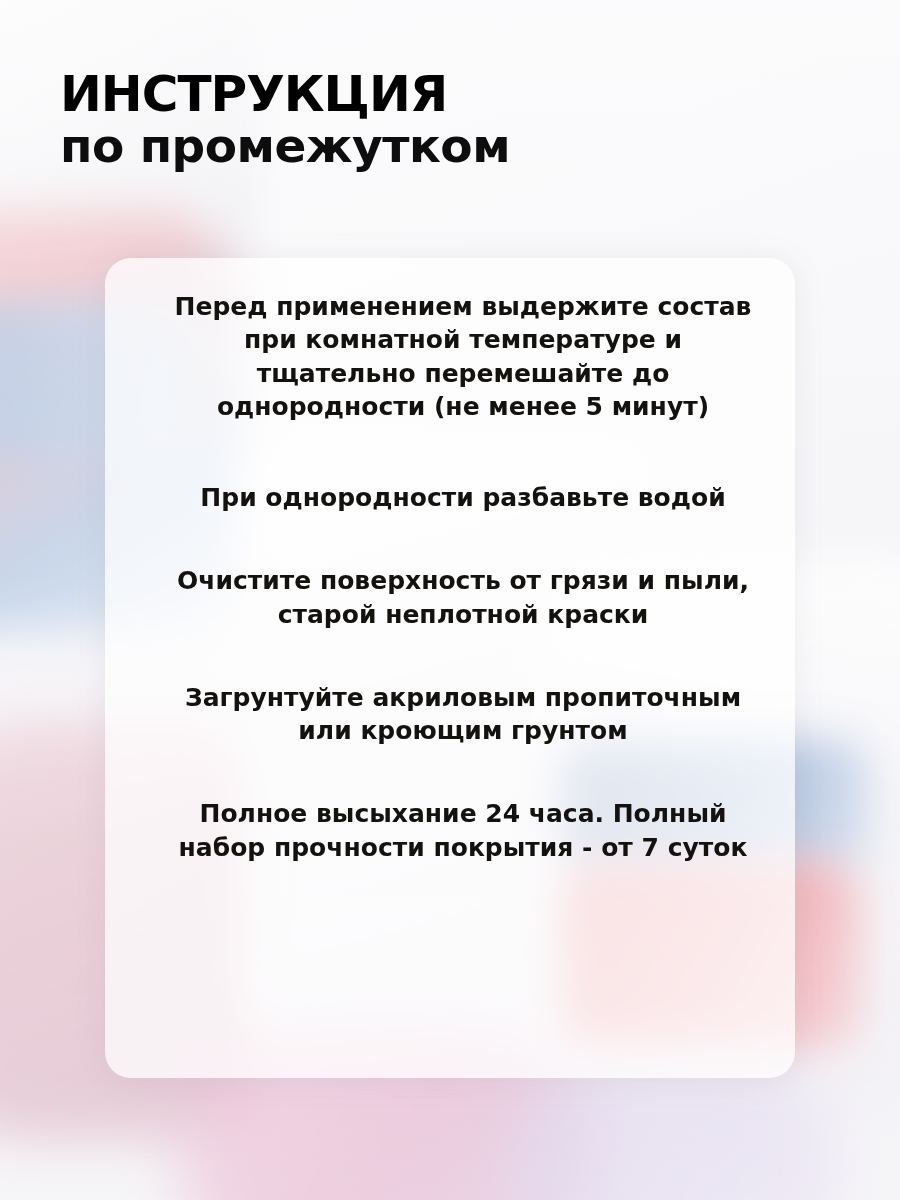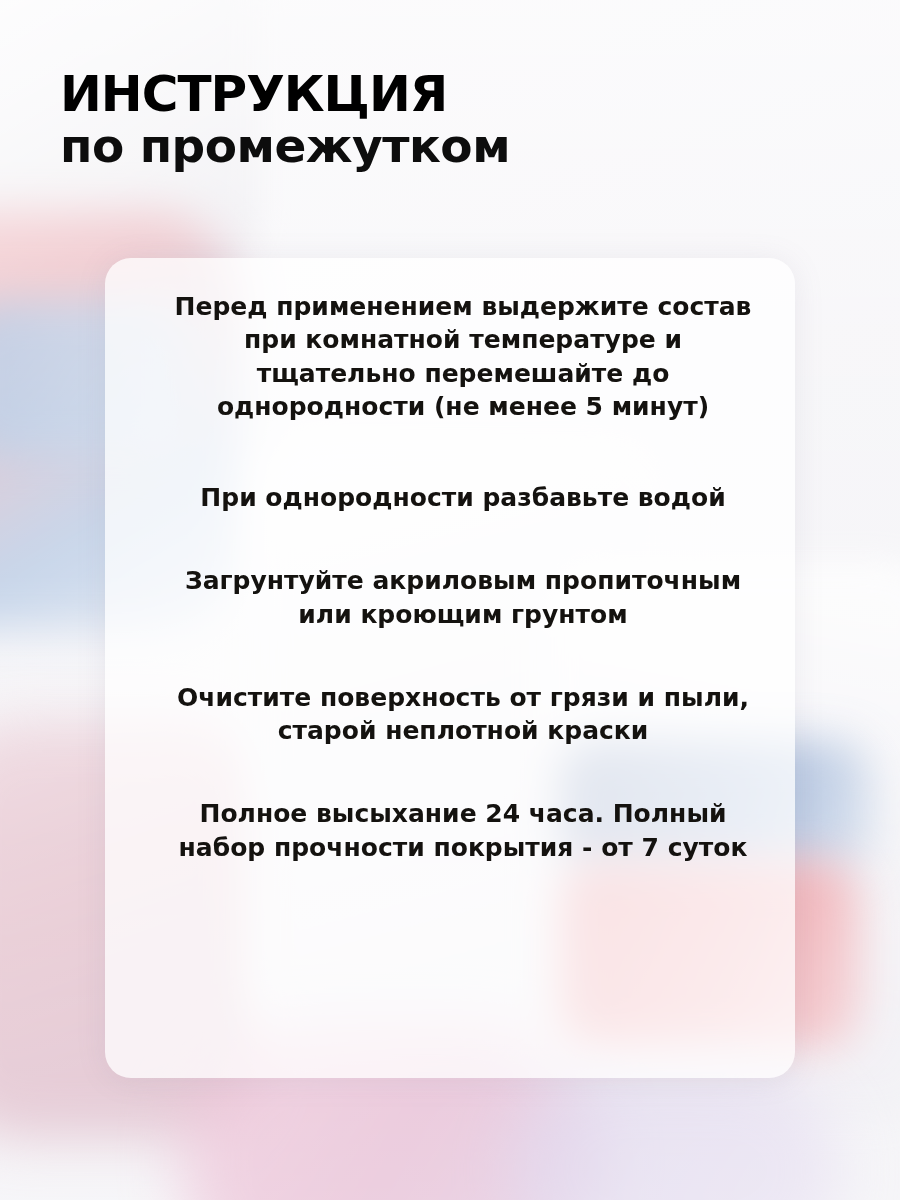--- a/index.html
+++ b/index.html
@@ -235,19 +235,19 @@
 
   <div class="heading">
     <h1 class="title-main">ИНСТРУКЦИЯ</h1>
     <h2 class="title-sub">по промежутком</h2>
   </div>
 
   <div class="card">
     <ul class="steps">
       <li class="step step-1">Перед применением выдержите состав при комнатной температуре и тщательно перемешайте до однородности (не менее 5 минут)</li>
       <li class="step step-2">При однородности разбавьте водой</li>
+      <li class="step step-3">Очистите поверхность от грязи и пыли, старой неплотной краски</li>
       <li class="step step-4">Загрунтуйте акриловым пропиточным или кроющим грунтом</li>
-      <li class="step step-3">Очистите поверхность от грязи и пыли, старой неплотной краски</li>
       <li class="step step-6">Полное высыхание 24 часа. Полный набор прочности покрытия - от 7 суток</li>
     </ul>
   </div>
 
 </div>
 
 </body></html>

